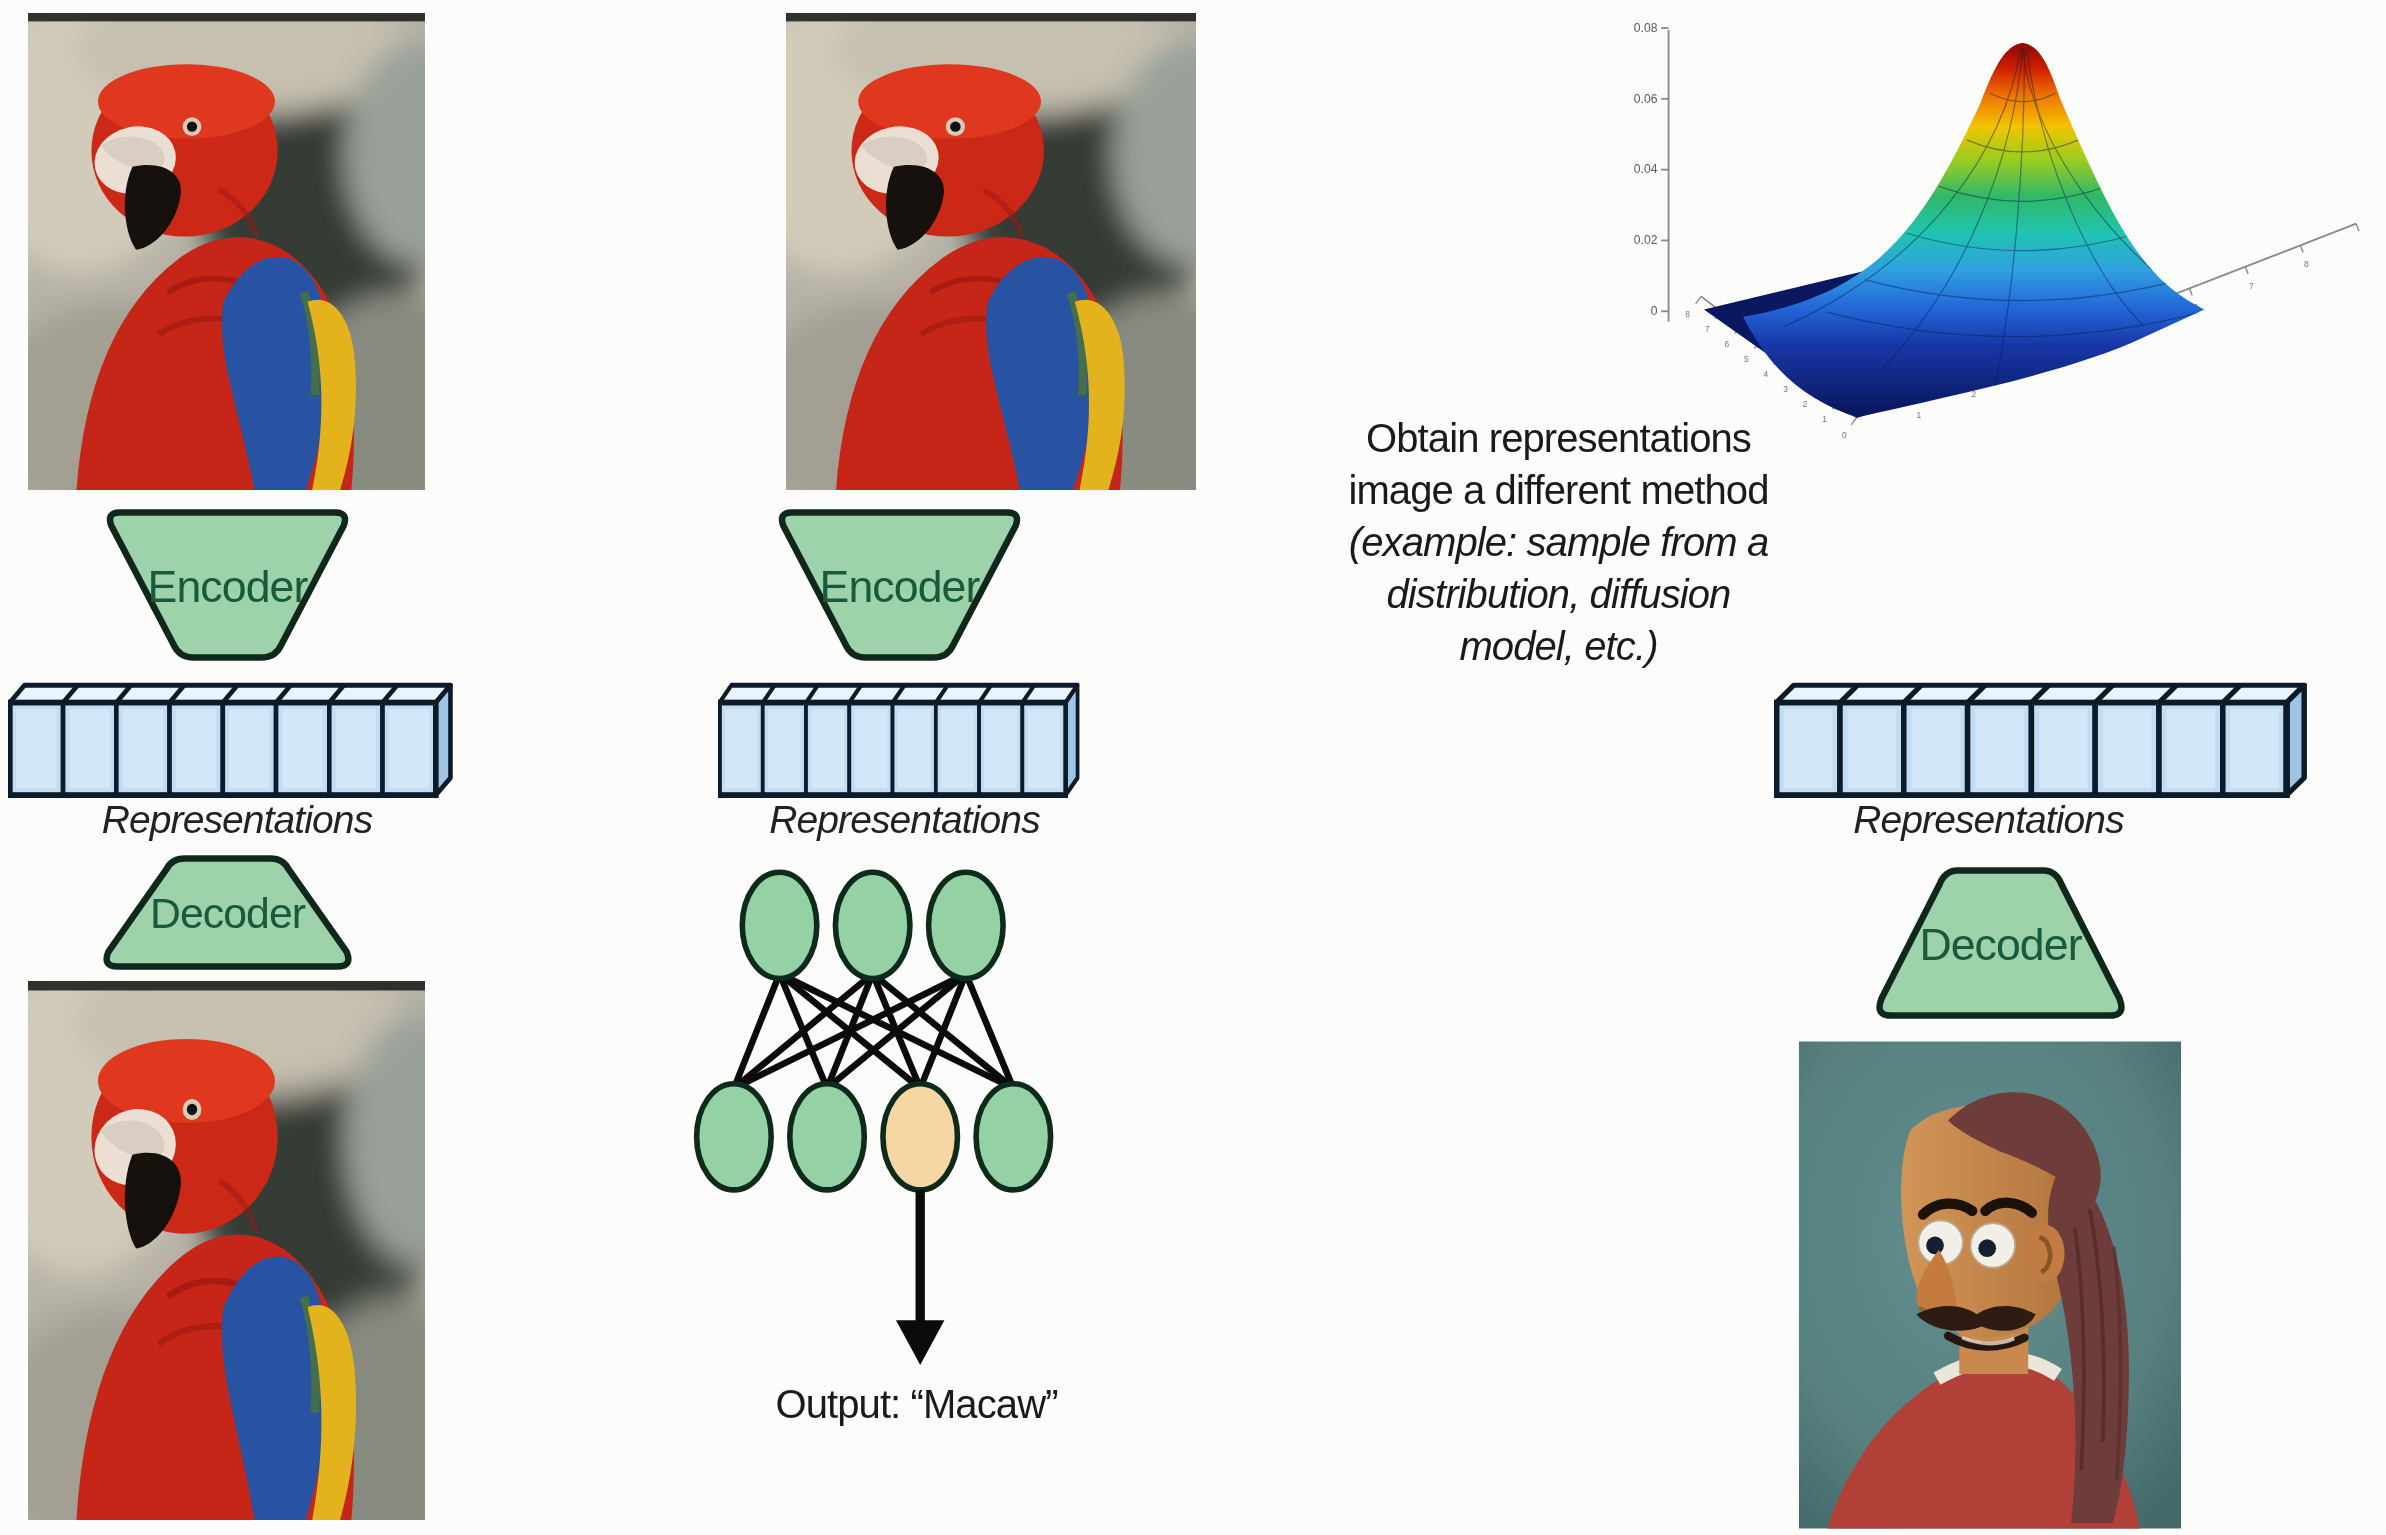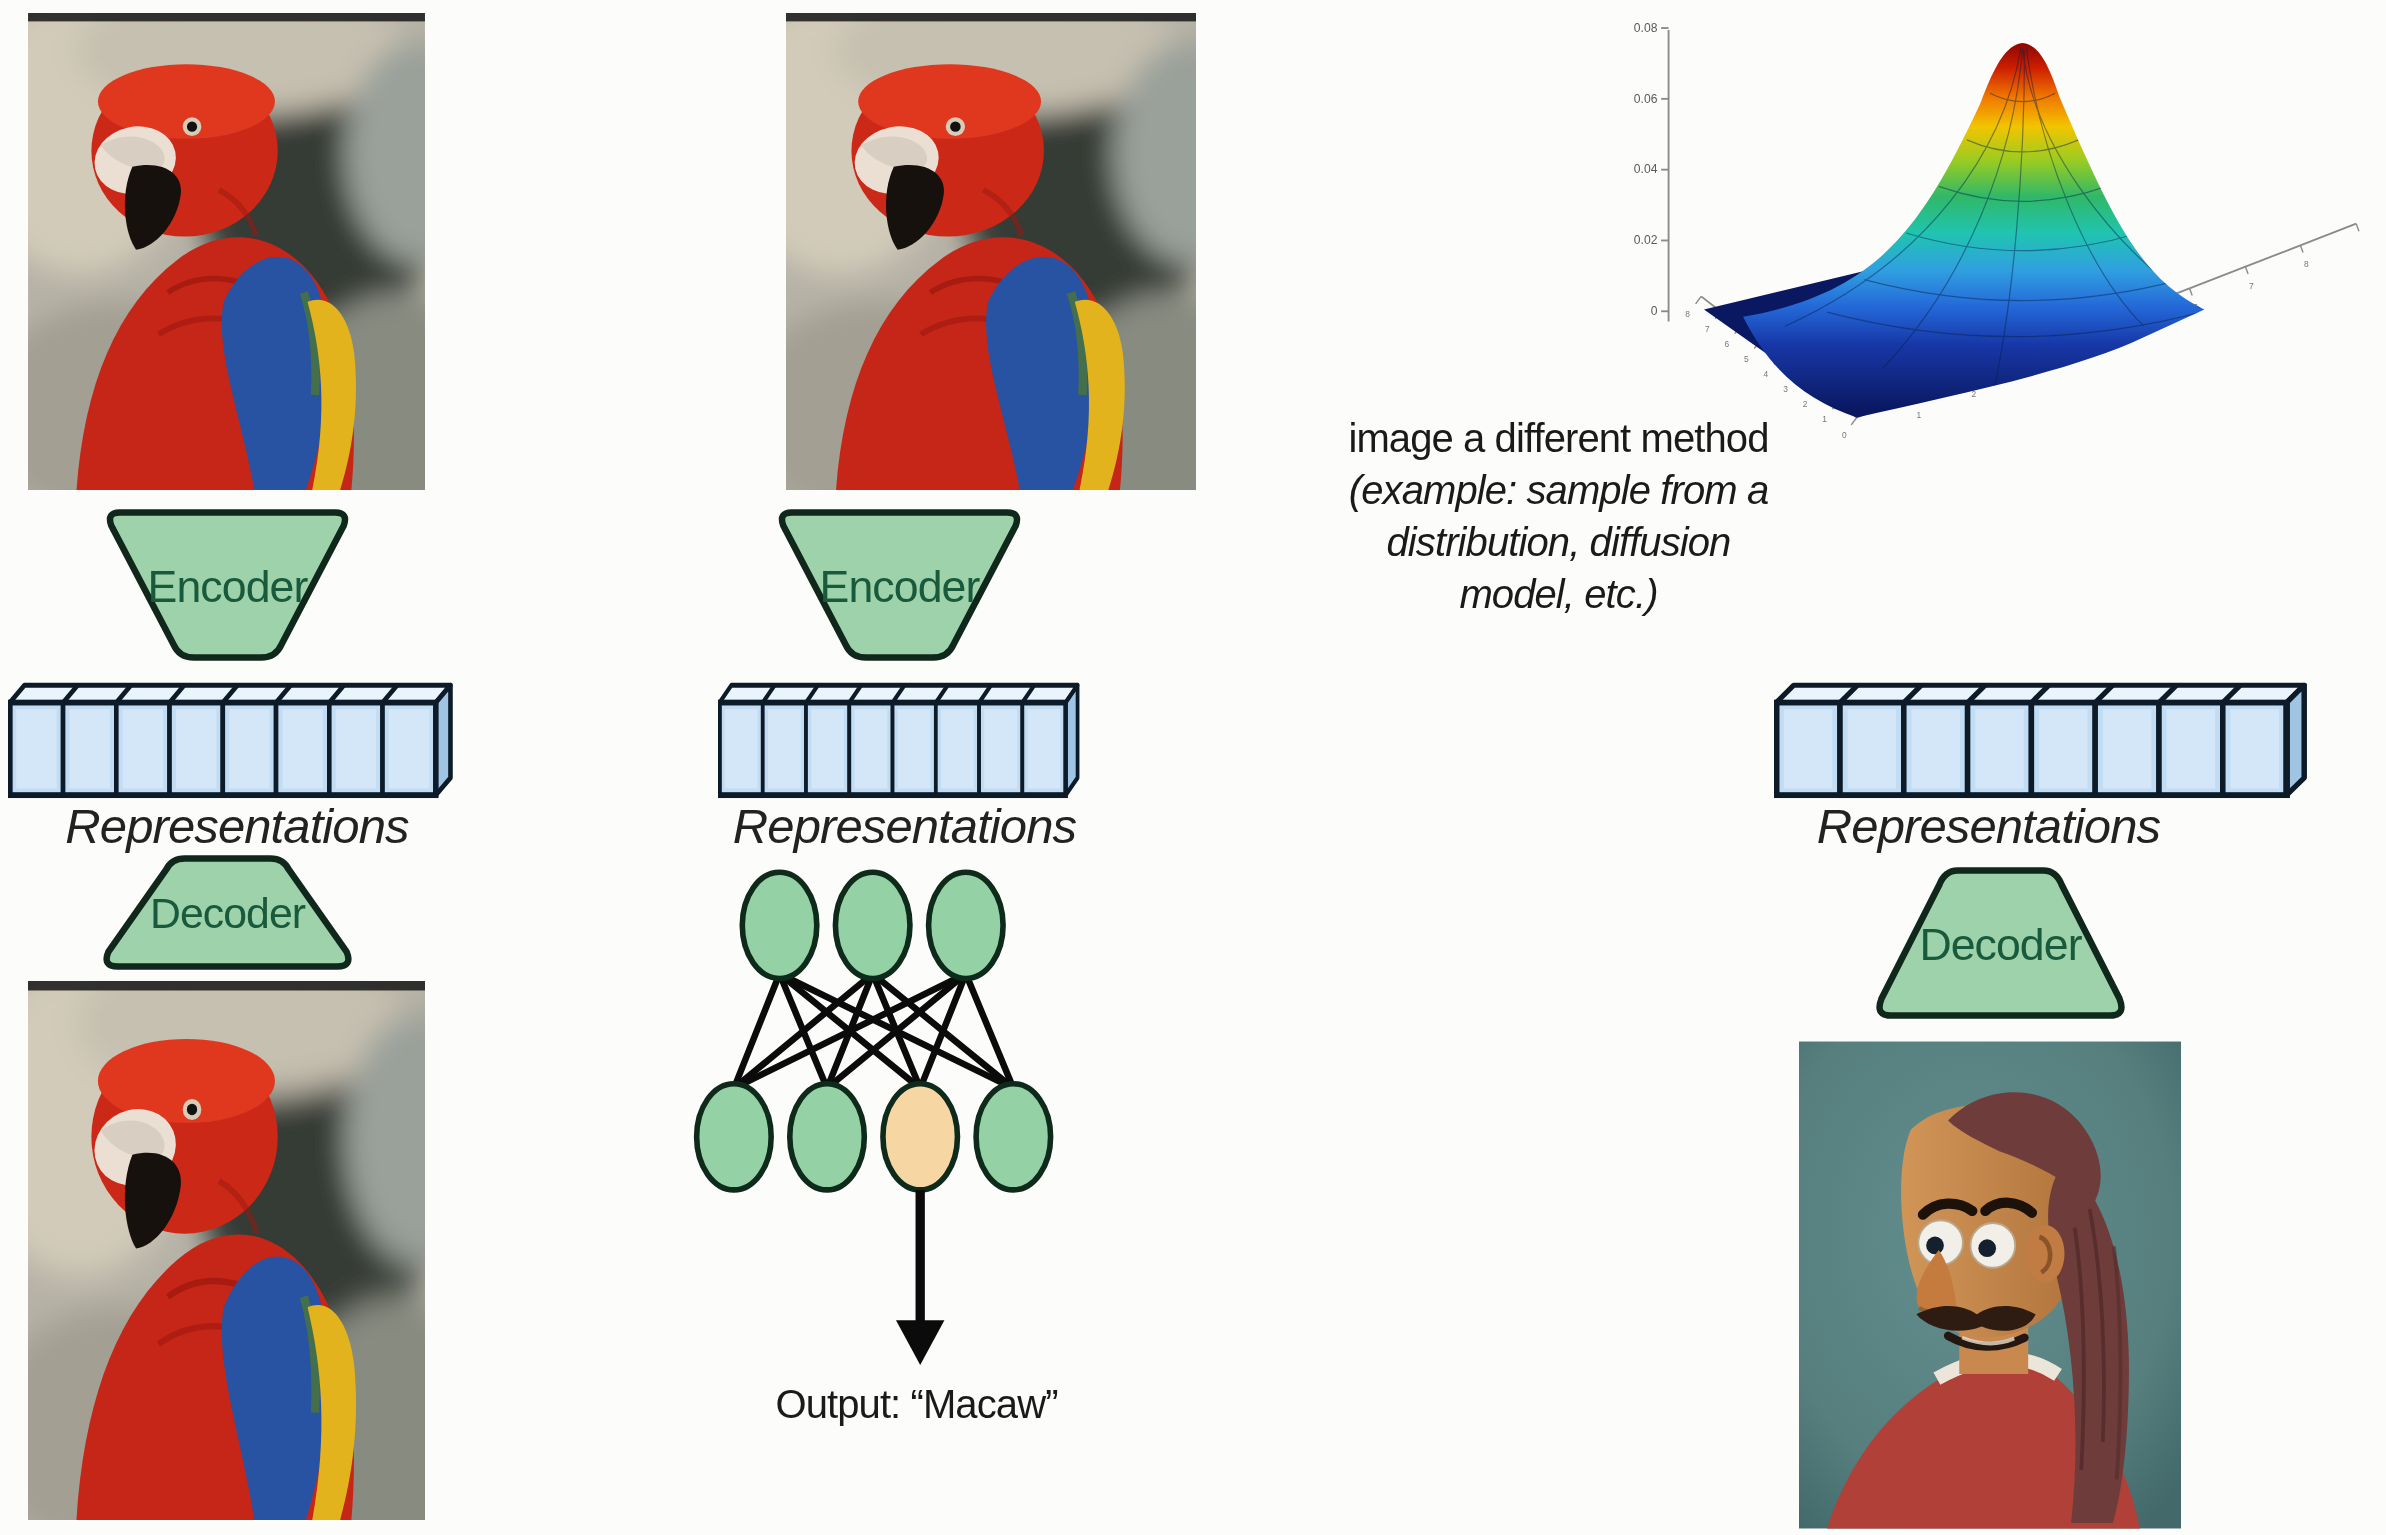--- a/index.html
+++ b/index.html
@@ -2,21 +2,21 @@
 <html style="font-size:15px"><head>
 <meta charset="utf-8">
 <style>
   html,body{margin:0;padding:0;background:#fcfcfa;}
   .canvas{position:relative;width:2387px;height:1535px;background:#fcfcfa;overflow:hidden;
           font-family:"Liberation Sans",sans-serif;color:#1c1c1c;}
   .abs{position:absolute;}
   svg{display:block;}
   svg text{font-family:"Liberation Sans",sans-serif;}
   .shape-label{fill:#1a5a3c;font-size:48px;letter-spacing:-1px;}
-  .rep-label{font-style:italic;font-size:49px;letter-spacing:-0.9px;text-align:center;color:#222;}
+  .rep-label{font-style:italic;font-size:39px;letter-spacing:-0.9px;text-align:center;color:#222;}
   .cap{font-size:40px;letter-spacing:-0.9px;line-height:52px;text-align:center;color:#1a1a1a;}
   .cap .it{font-style:italic;}
   .tick-lbl{fill:#5a5a5a;font-size:13px;}
   .tick-sm{fill:#777;font-size:9px;}
 </style>
 </head>
 <body>
 
 <div class="canvas">
 
@@ -306,20 +306,21 @@
       <path d="M395,100 Q430,118 465,100"></path>
         <path d="M370,150 Q430,176 490,150"></path>
       <path d="M340,200 Q430,232 520,200"></path>
         <path d="M305,250 Q430,288 555,250"></path>
       <path d="M260,300 Q430,345 600,300"></path>
         <path d="M220,335 Q430,390 640,330"></path>
     </g>
   </svg>
 
   <div class="abs cap" style="left:1307px;top:412px;width:503px">
+    <div>Obtain representations</div>
     <div>image a different method</div>
     <div class="it">(example: sample from a</div>
     <div class="it">distribution, diffusion</div>
     <div class="it">model, etc.)</div>
   </div>
 
   <svg class="abs" style="left:1774px;top:664px" width="550" height="135" viewBox="0 0 500 140" preserveAspectRatio="none">
       <use href="#blocks"></use>
     </svg>
 

